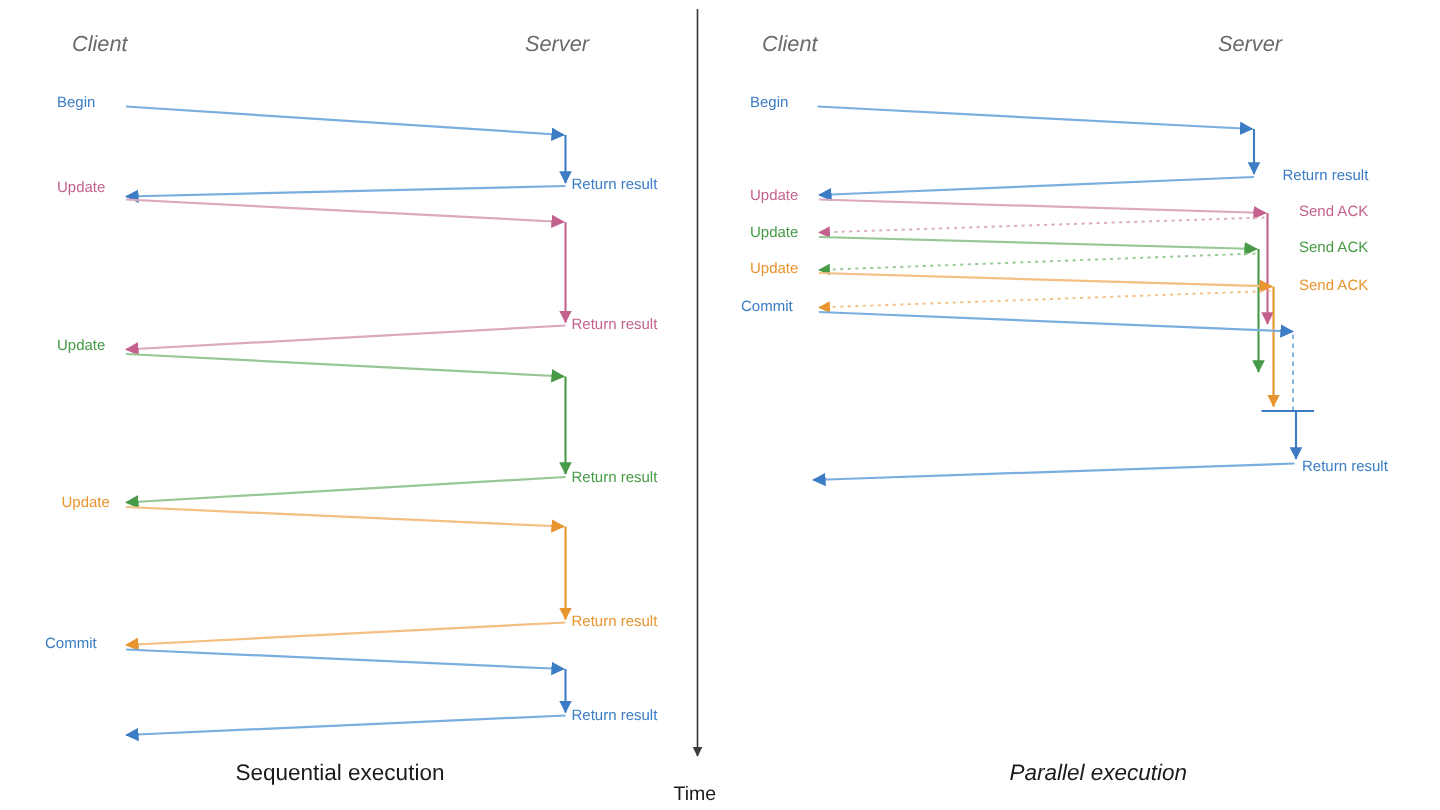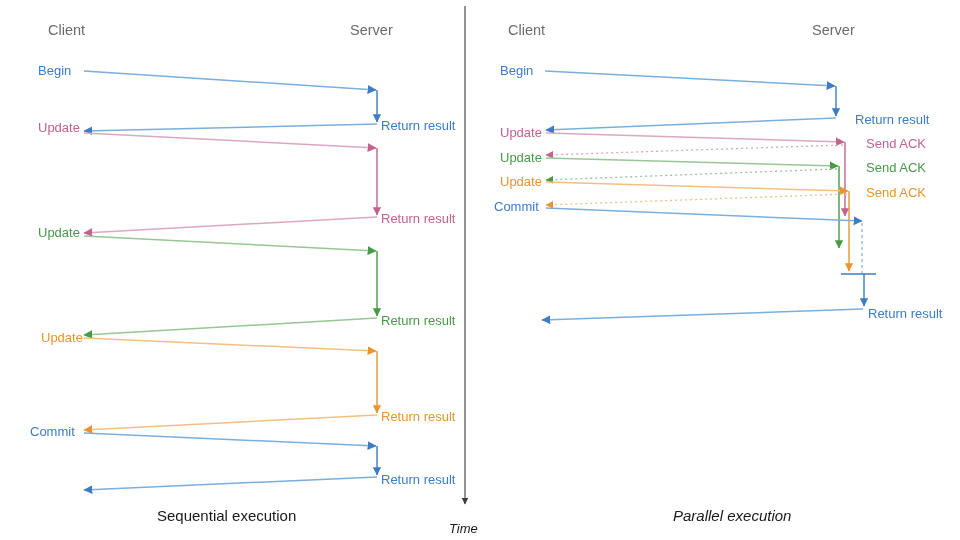--- a/index.html
+++ b/index.html
@@ -1,23 +1,23 @@
 <!DOCTYPE html>
 <html><head>
 <meta charset="utf-8">
 <style>
   html,body{margin:0;padding:0;background:#ffffff;}
   body{width:960px;height:540px;overflow:hidden;
        font-family:"Liberation Sans","DejaVu Sans",sans-serif;}
   #stage{position:relative;width:960px;height:540px;background:#fff;}
   svg#wires{position:absolute;left:0;top:0;width:960px;height:540px;}
-  .lbl{position:absolute;font-size:13px;white-space:nowrap;line-height:1;}
-  .role{position:absolute;font-size:14.5px;color:#6b6b6b;white-space:nowrap;}
+  .lbl{position:absolute;font-size:10px;white-space:nowrap;line-height:1;}
+  .role{position:absolute;font-size:14.5px;font-style:italic;color:#6b6b6b;white-space:nowrap;}
   .caption{position:absolute;font-size:15px;color:#1a1a1a;white-space:nowrap;}
-  .timelbl{position:absolute;font-size:13px;color:#1a1a1a;white-space:nowrap;font-style:italic;}
+  .timelbl{position:absolute;font-size:13px;color:#1a1a1a;white-space:nowrap;}
 </style>
 </head>
 <body>
 
 <div id="stage">
 
   <svg id="wires" viewBox="0 0 960 540">
     <defs>
       <marker id="ah-blue" markerWidth="7" markerHeight="7" refX="5.6" refY="3" orient="auto">
           <path d="M0,0 L6,3 L0,6 z" fill="#3b7cc4"></path>

